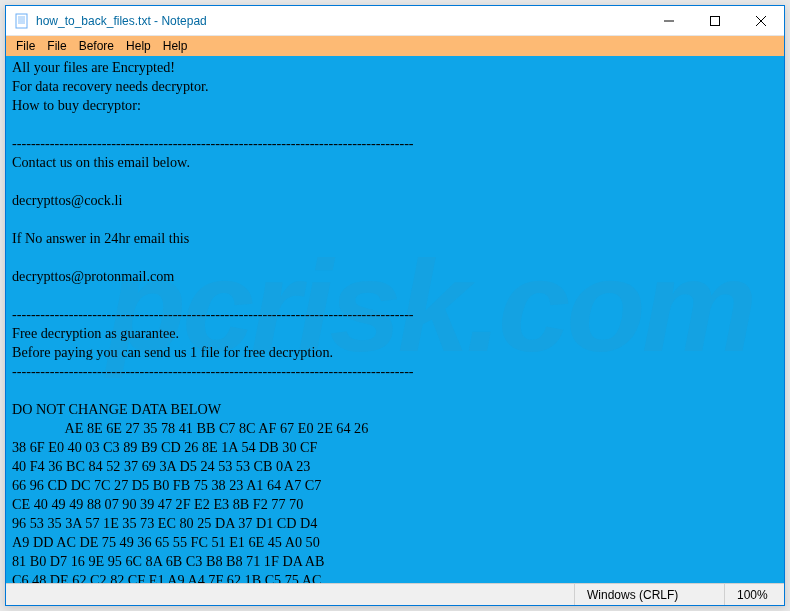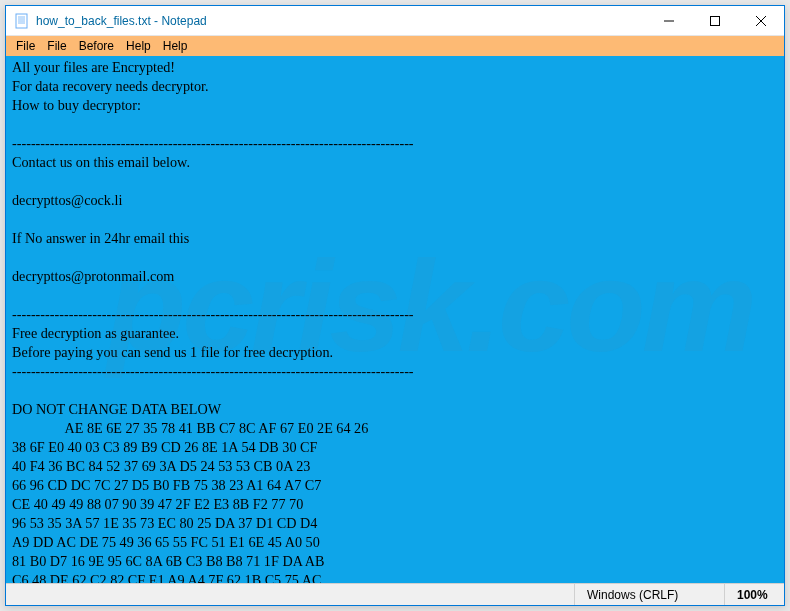--- a/index.html
+++ b/index.html
@@ -188,18 +188,18 @@
 66 96 CD DC 7C 27 D5 B0 FB 75 38 23 A1 64 A7 C7
 CE 40 49 49 88 07 90 39 47 2F E2 E3 8B F2 77 70
 96 53 35 3A 57 1E 35 73 EC 80 25 DA 37 D1 CD D4
 A9 DD AC DE 75 49 36 65 55 FC 51 E1 6E 45 A0 50
 81 B0 D7 16 9E 95 6C 8A 6B C3 B8 B8 71 1F DA AB
 C6 48 DE 62 C2 82 CF E1 A9 A4 7F 62 1B C5 75 AC</div>
 
   <div class="statusbar">
     <div class="status-spacer"></div>
     <div class="status-cell" style="width:150px;">Windows (CRLF)</div>
-    <div class="status-cell" style="width:60px;font-weight:bold;">100%</div>
+    <div class="status-cell" style="width:60px;">100%</div>
   </div>
 
 </div>
 
 <div class="watermark">pcrisk.com</div>
 
 </body></html>

